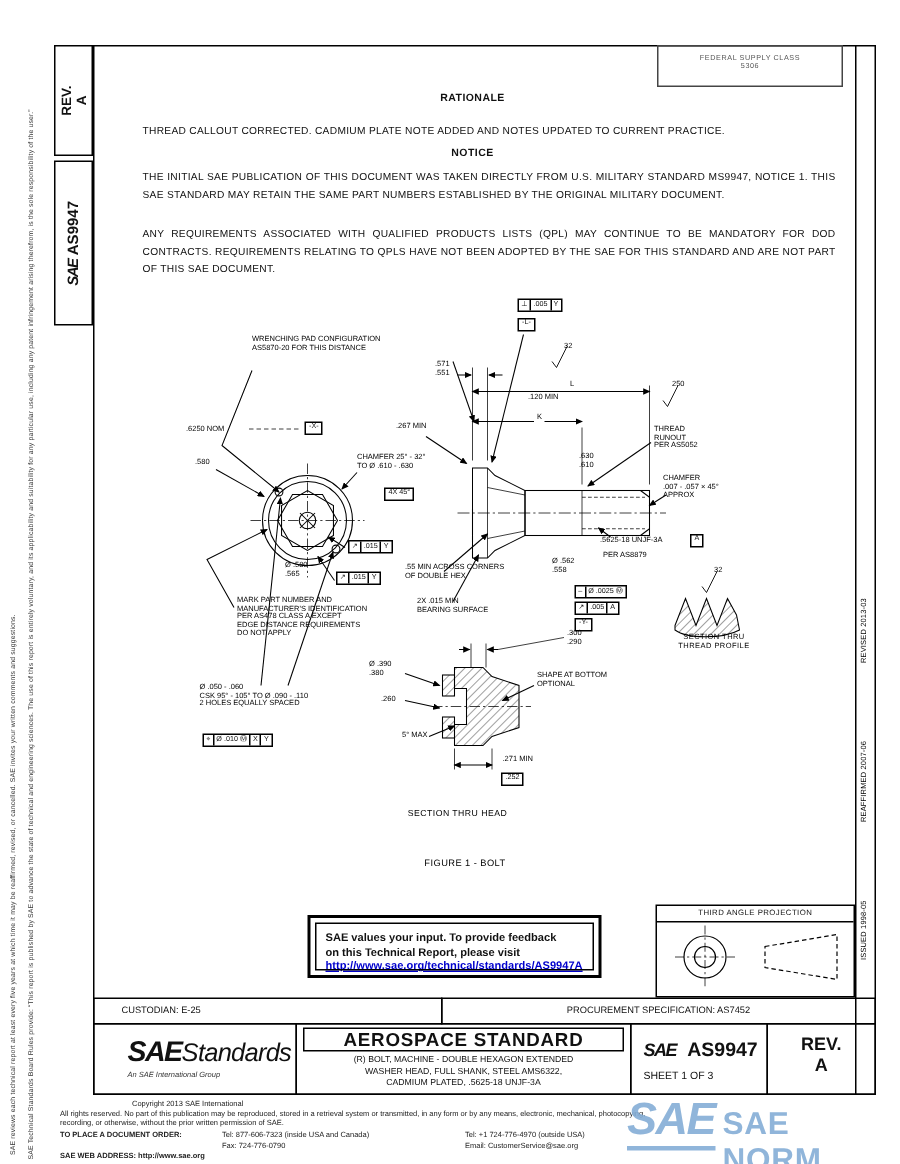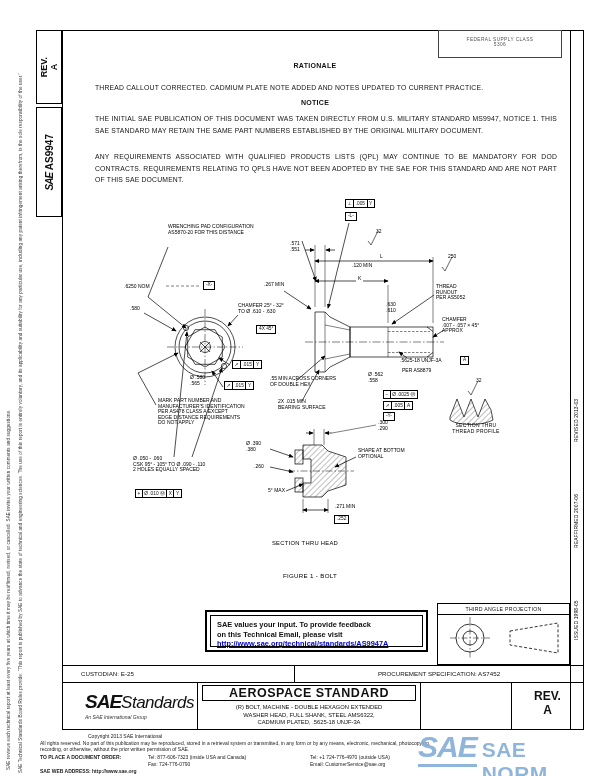--- a/index.html
+++ b/index.html
@@ -249,23 +249,23 @@
 OPTIONAL</span>
   <span class="lbl" style="left:246px;top:441px;">Ø .390
 .380</span>
   <span class="lbl" style="left:254px;top:464px;">.260</span>
   <span class="lbl" style="left:268px;top:488px;">5° MAX</span>
   <span class="lbl" style="left:335px;top:504px;">.271 MIN</span>
   <span class="datum" style="left:334px;top:515px;">.252</span>
   <span class="lbl cap" style="left:240px;top:541px;width:130px;">SECTION THRU HEAD</span>
   <span class="lbl cap" style="left:230px;top:573px;width:160px;font-size:6.2px;">FIGURE 1 - BOLT</span>
 
-  <div class="feedback" style="left:205px;top:610px;width:223px;height:42px;">
+  <div class="feedback" style="left:205px;top:610px;width:196px;height:42px;">
     <div>SAE values your input. To provide feedback</div>
-    <div>on this Technical Email, please visit</div>
+    <div>on this Technical Report, please visit</div>
     <a href="#">http://www.sae.org/technical/standards/AS9947A</a>
   </div>
 
   <div class="cell" style="left:437px;top:603px;width:133px;height:62px;">
     <div style="border-bottom:1px solid #000;font-size:5.2px;text-align:center;letter-spacing:0.3px;padding:2px 0;">THIRD ANGLE PROJECTION</div>
     <svg width="131" height="46" viewBox="0 0 131 46">
       <g stroke="#000" fill="none" stroke-width="0.8">
         <circle cx="32" cy="23" r="14"></circle>
         <circle cx="32" cy="23" r="7"></circle>
         <line x1="32" y1="2" x2="32" y2="44" stroke-dasharray="6,2,1.5,2" stroke-width="0.5"></line>
@@ -287,20 +287,27 @@
       <span class="logo-sae" style="font-size:19px;">SAE</span><span style="font-style:italic;font-size:17px;letter-spacing:-0.5px;">Standards</span>
       <div style="font-style:italic;font-size:5px;color:#333;margin-top:1px;">An SAE International Group</div>
     </div>
   </div>
   <div class="cell" style="left:197px;top:682px;width:224px;height:48px;">
     <div style="border:1px solid #000;margin:2px 4px 0 4px;text-align:center;font-size:12.5px;font-weight:bold;letter-spacing:0.5px;">AEROSPACE STANDARD</div>
     <div style="text-align:center;font-size:5.8px;line-height:7.5px;margin-top:3px;white-space:pre-line;">(R) BOLT, MACHINE - DOUBLE HEXAGON EXTENDED
 WASHER HEAD, FULL SHANK, STEEL AMS6322,
 CADMIUM PLATED, .5625-18 UNJF-3A</div>
   </div>
+  <div class="cell" style="left:420px;top:682px;width:92px;height:48px;">
+    <div style="padding:8px 0 0 8px;">
+      <span class="logo-sae" style="font-size:12px;">SAE</span>
+      <span style="font-size:13px;font-weight:bold;margin-left:3px;">AS9947</span>
+      <div style="font-size:7px;margin-top:5px;">SHEET 1 OF 3</div>
+    </div>
+  </div>
   <div class="cell" style="left:511px;top:682px;width:73px;height:48px;">
     <div style="text-align:center;font-size:12px;font-weight:600;padding-top:6px;">
       <div>REV.</div>
       <div>A</div>
     </div>
   </div>
 
   <div class="small abs" style="left:88px;top:733px;">Copyright 2013 SAE International</div>
   <div class="small abs" style="left:40px;top:740px;width:530px;">All rights reserved. No part of this publication may be reproduced, stored in a retrieval system or transmitted, in any form or by any means, electronic, mechanical, photocopying,</div>
   <div class="small abs" style="left:40px;top:746px;">recording, or otherwise, without the prior written permission of SAE.</div>

